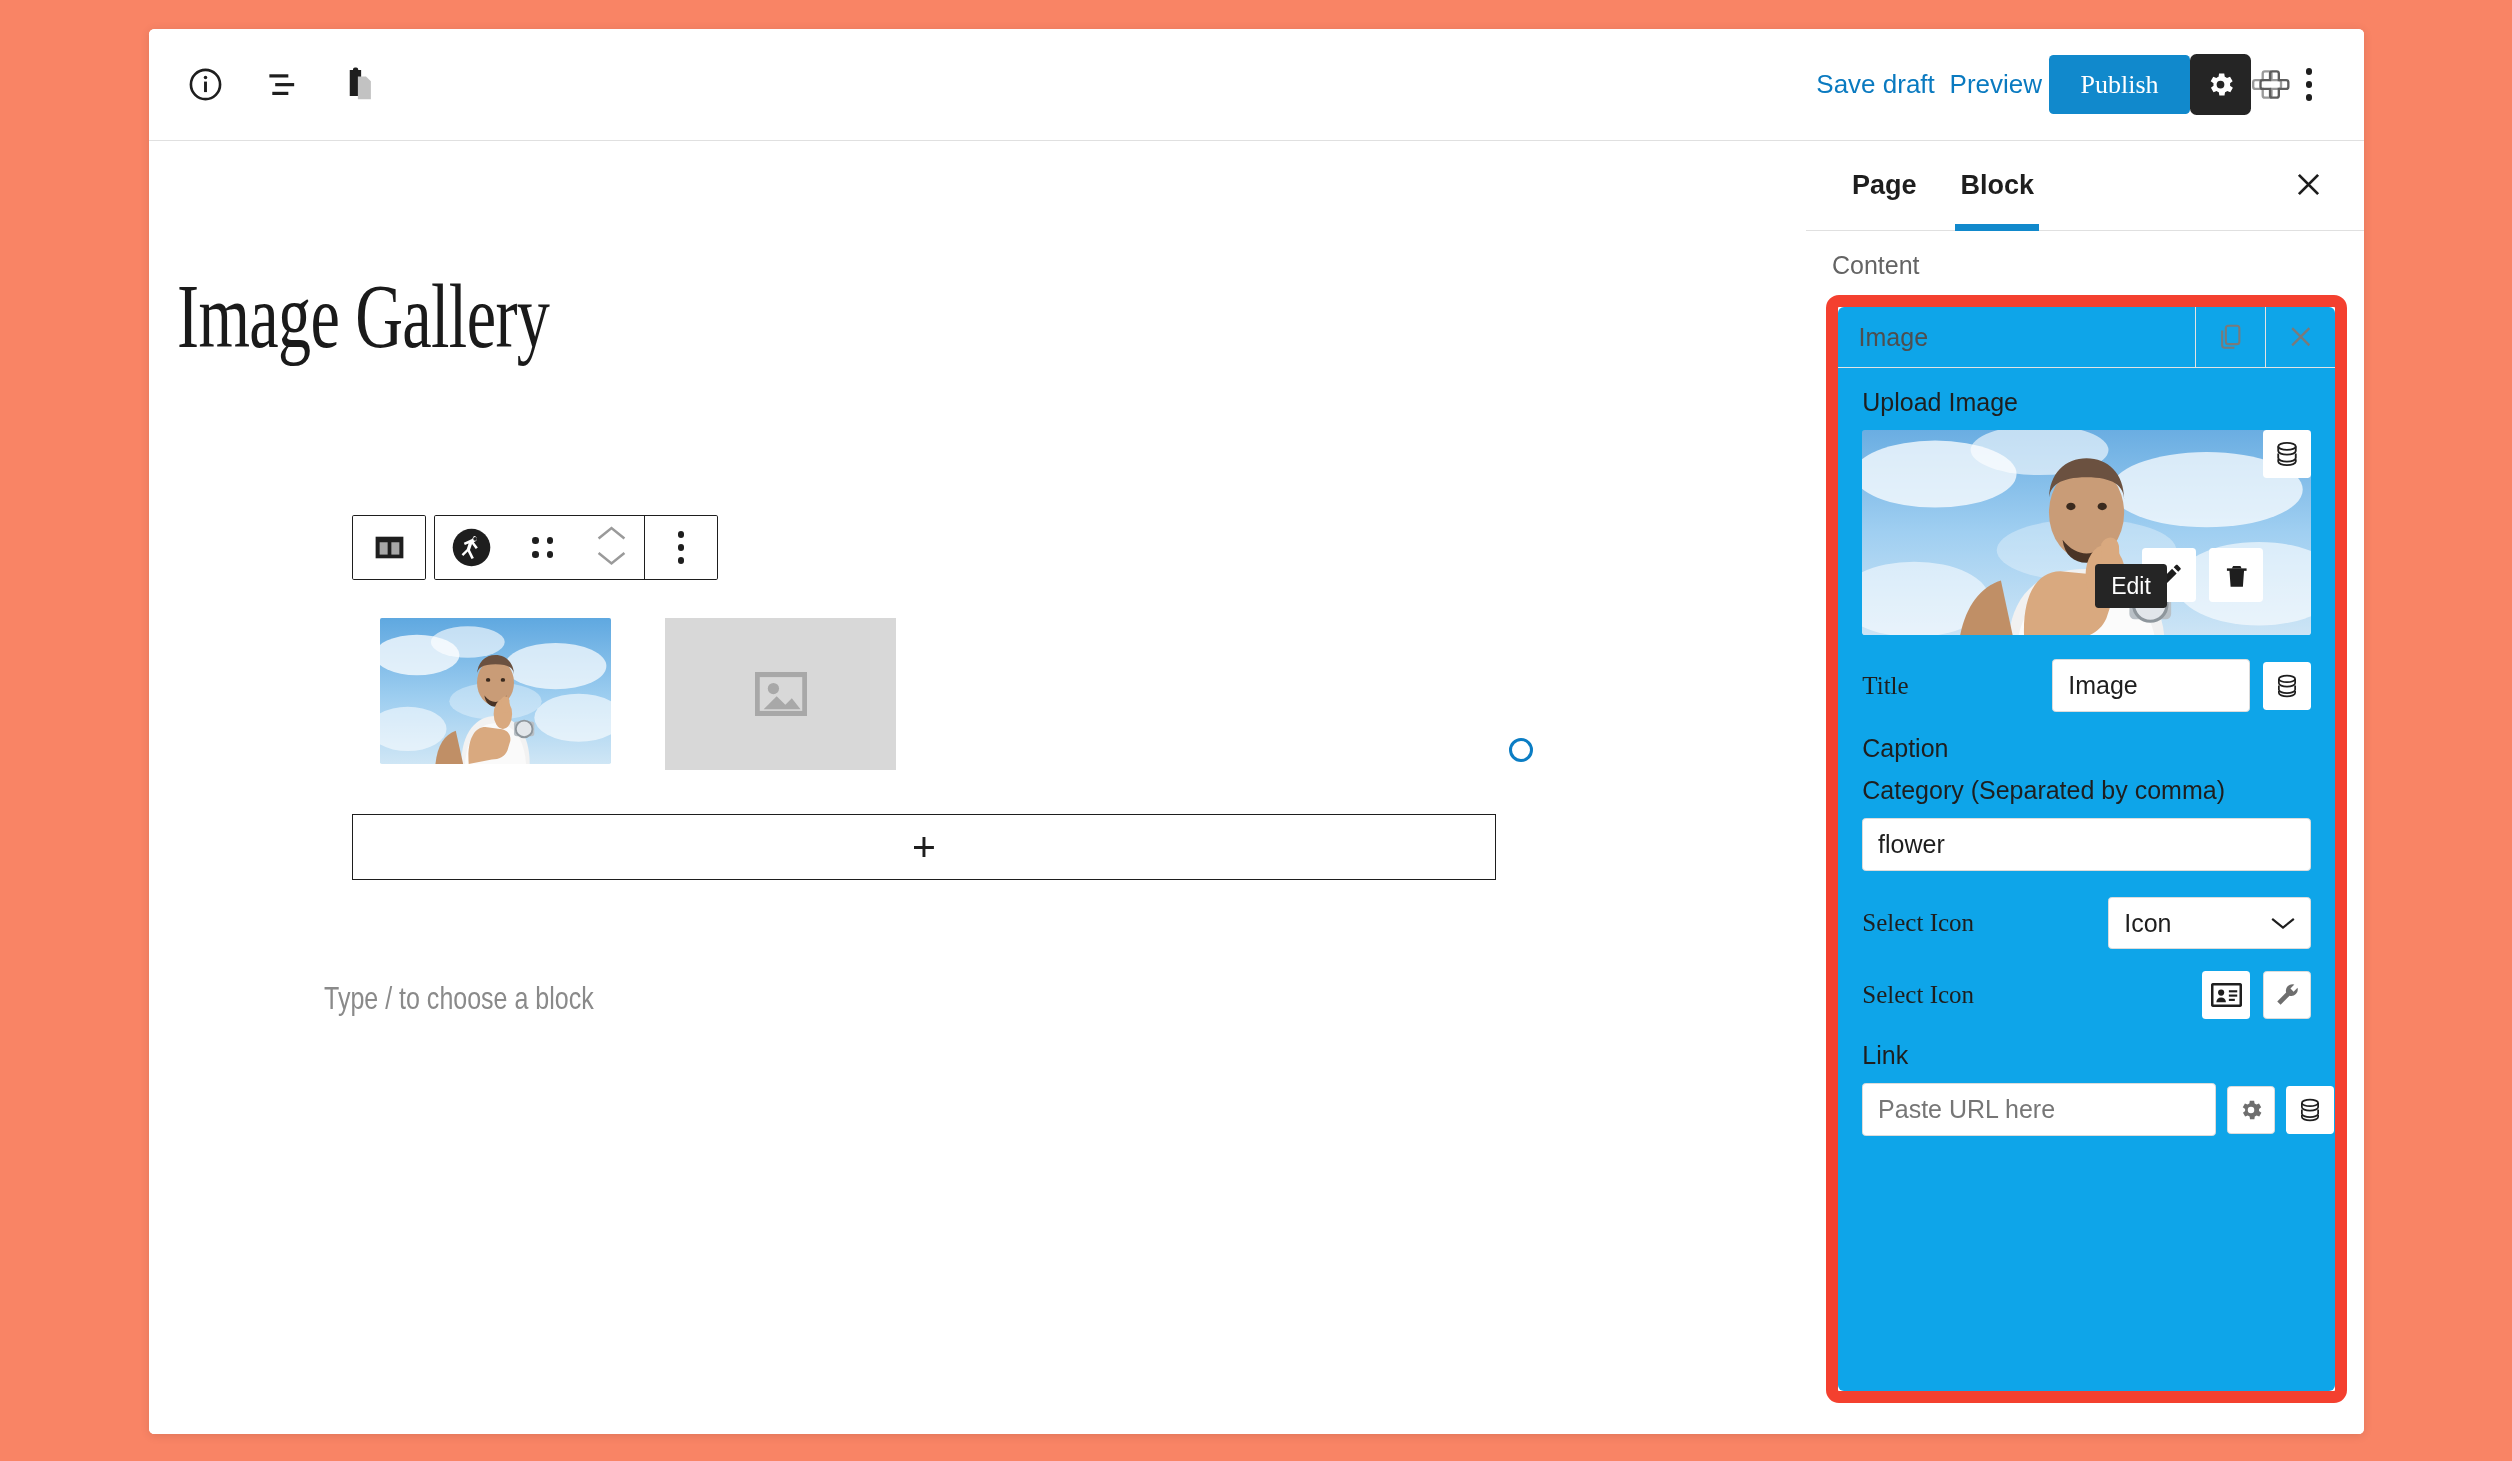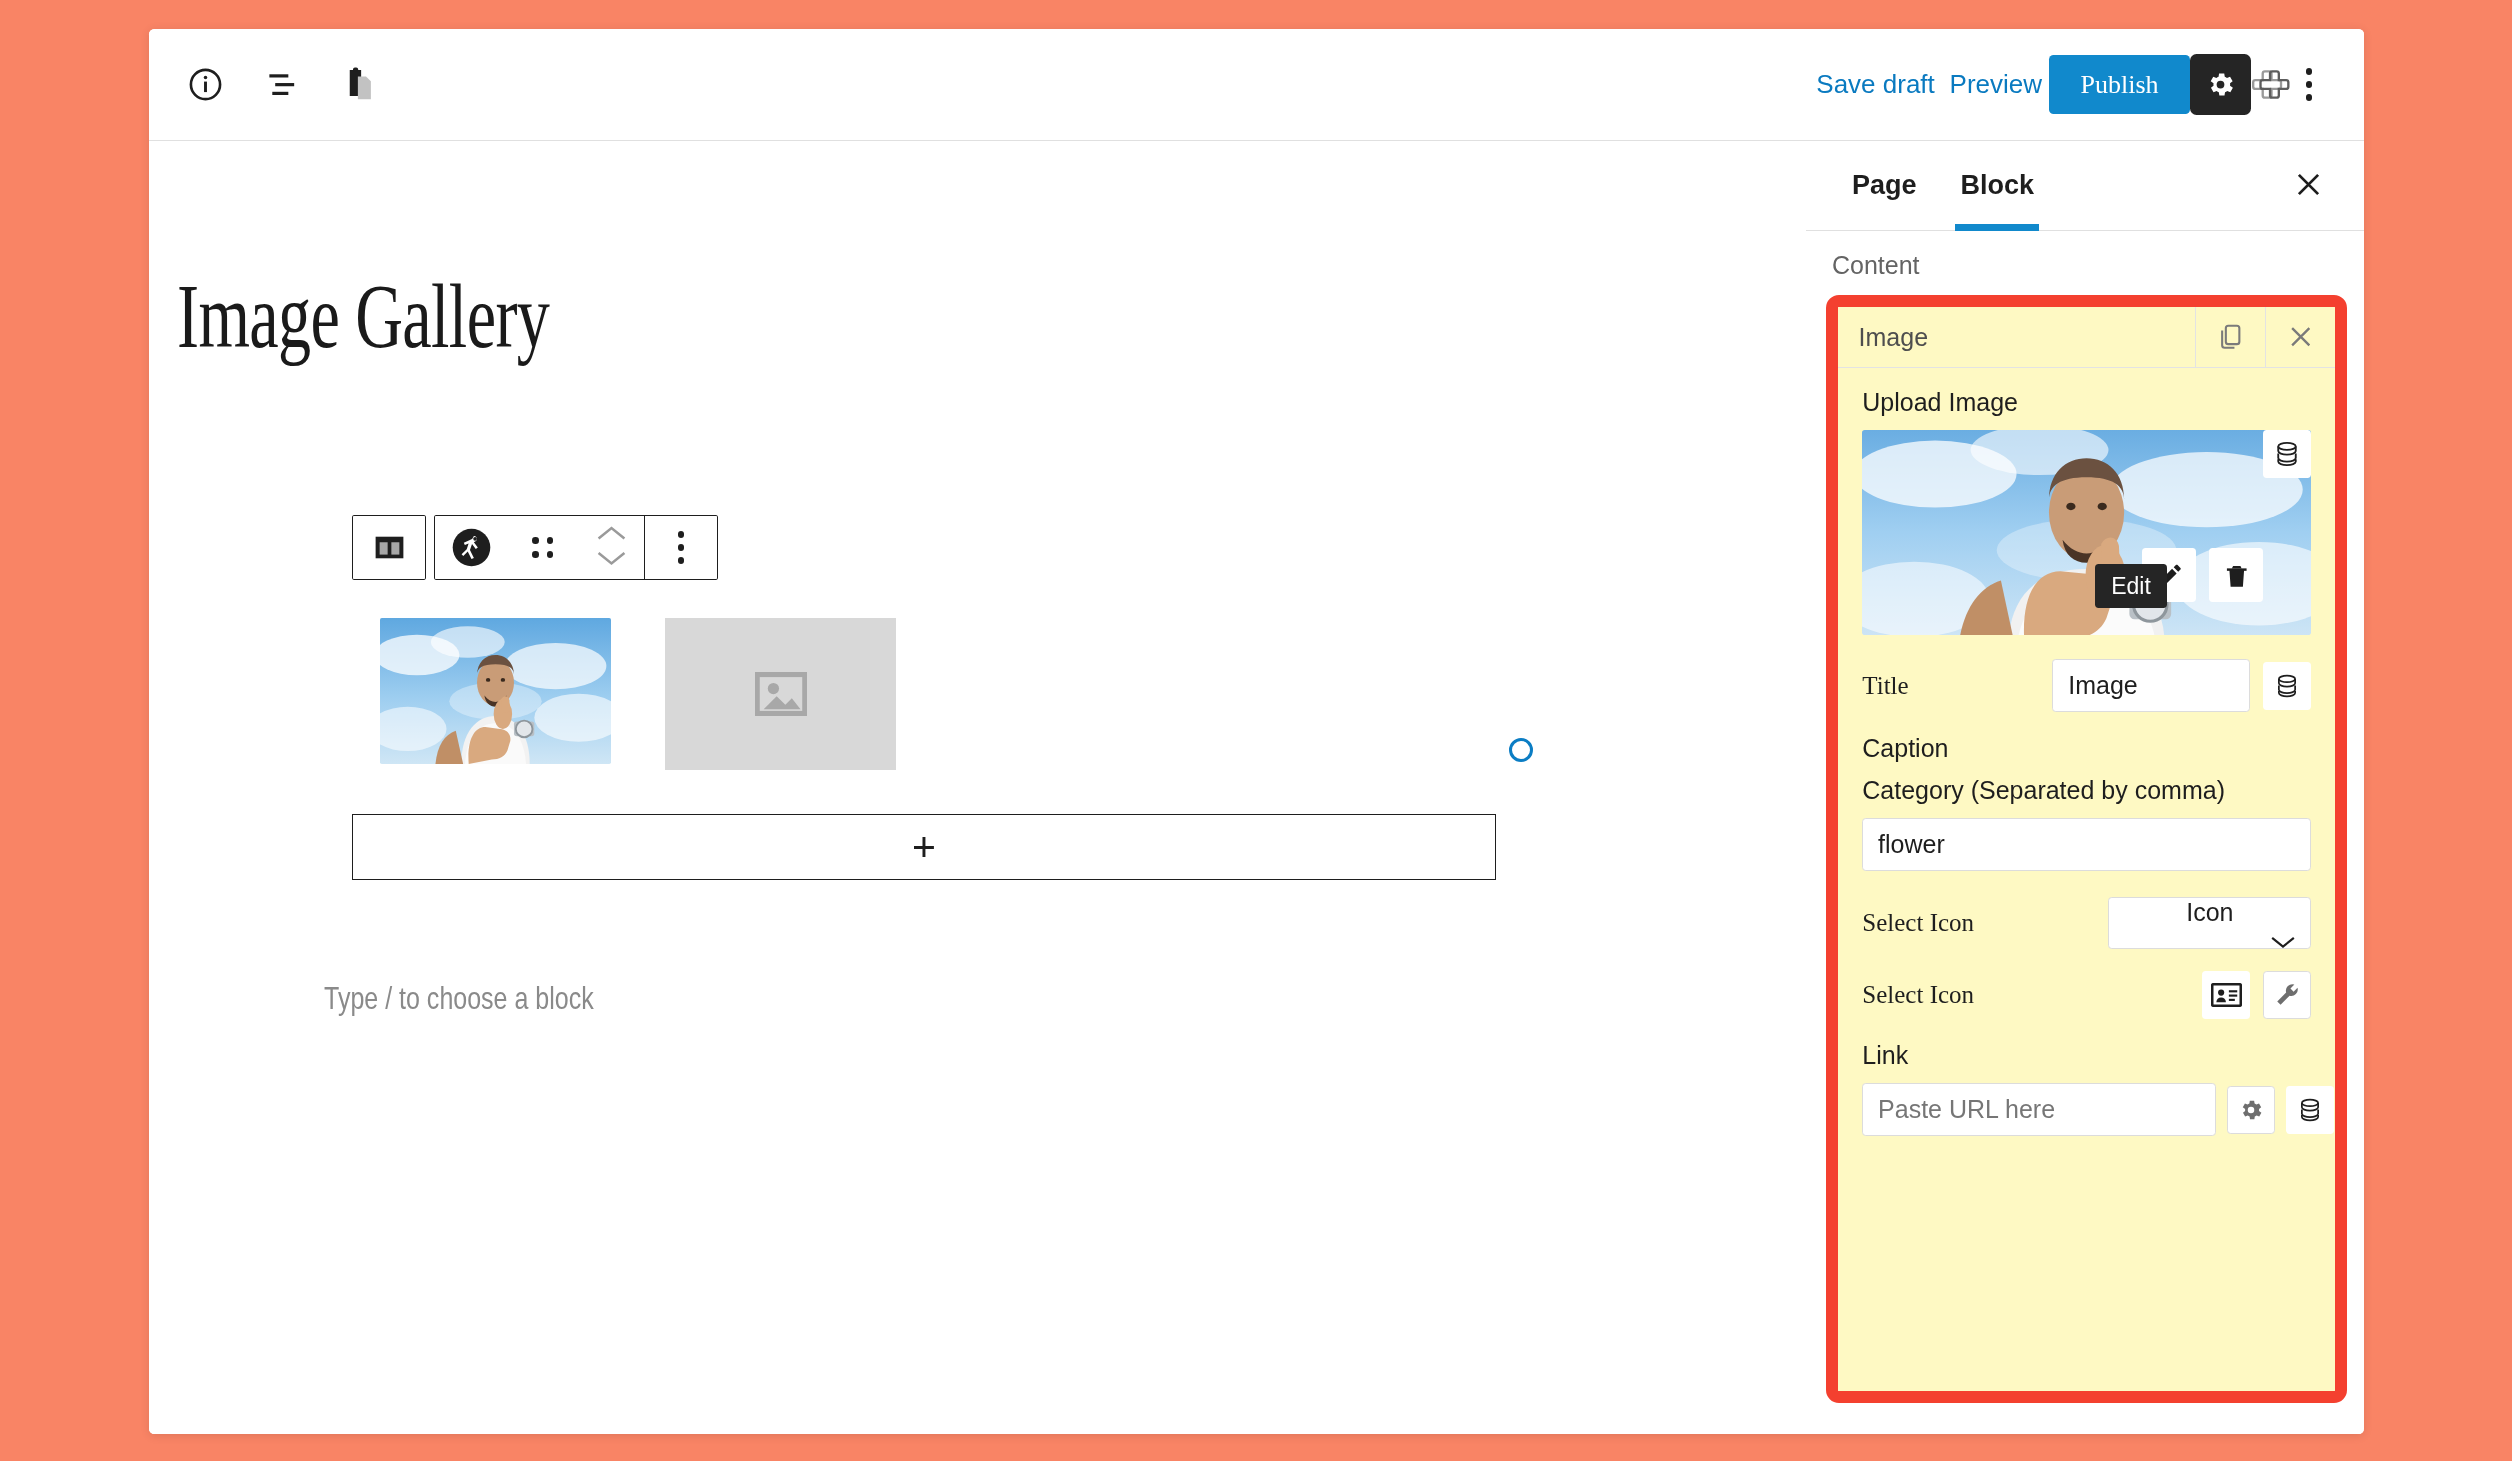--- a/index.html
+++ b/index.html
@@ -127,21 +127,21 @@
     font-size: 25px; color: #646464; padding: 20.3px 0 14.8px 26px;
   }
 
   
   .hl-panel {
     margin: 0 16.6px 0 20.3px;
     border: 12px solid #f4402f; border-radius: 13px;
     background: #fff; overflow: hidden;
     height: 1108px;
   }
-  .panel-inner { background: #fef9c3; height: 100%; overflow: hidden; }
+  .panel-inner { background: #0ea5e9; height: 100%; overflow: hidden; border-radius: 6px; }
   .panel-head {
     height: 61px; border-bottom: 0.9px solid #e3e3e3;
     display: flex; align-items: stretch;
   }
   .panel-head-title {
     flex: 1; display: flex; align-items: center; padding-left: 20.3px;
     font-size: 25px; color: #4e4e4e;
   }
   .panel-head-btn {
     width: 70px; display: flex; align-items: center; justify-content: center;
@@ -196,21 +196,21 @@
     display: flex; align-items: center; justify-content: center; cursor: pointer;
   }
   .ta-resize {
     position: absolute; right: 5.5px; bottom: 7.4px; width: 14.8px; height: 14.8px;
     pointer-events: none;
   }
   .full-input { width: 100%; }
   .select-box {
     width: 203px; border: 0.9px solid #dcdcdc; border-radius: 3.7px; background: #fff;
     height: 52px; display: flex; align-items: center; padding: 0 14.8px;
-    font-size: 25px; color: #1e1e1e; cursor: pointer; flex-direction: column;
+    font-size: 25px; color: #1e1e1e; cursor: pointer;
   }
   .select-box .chev { margin-left: auto; }
   .link-row { display: flex; align-items: center; gap: 11px; }
   .link-row .txt-input { flex: 1; }
 </style>
 </head>
 <body>
 
 <div class="app-window">
 

